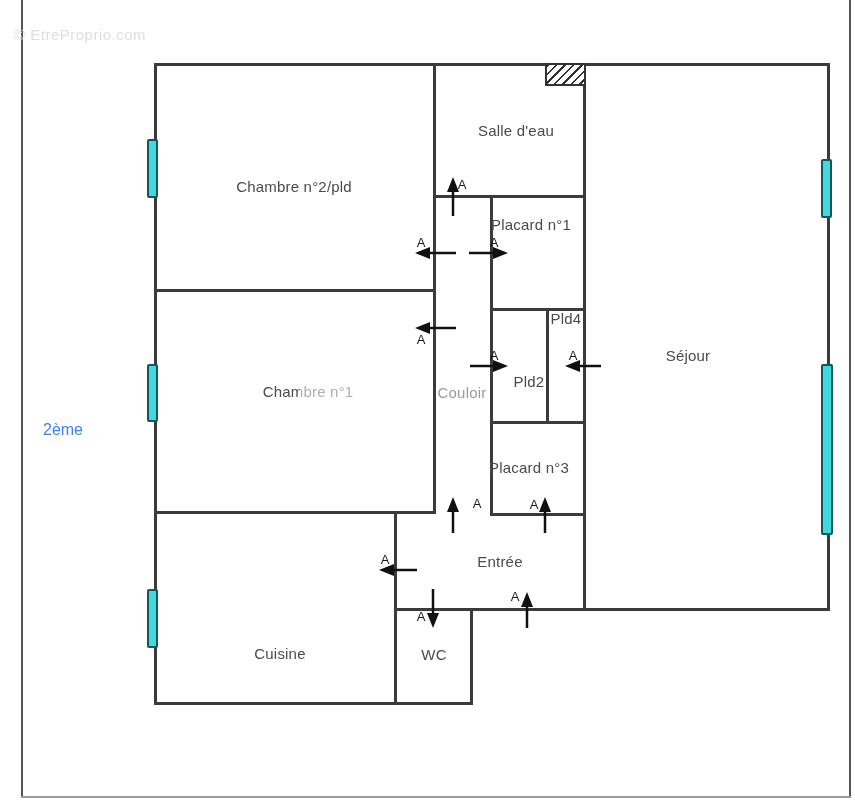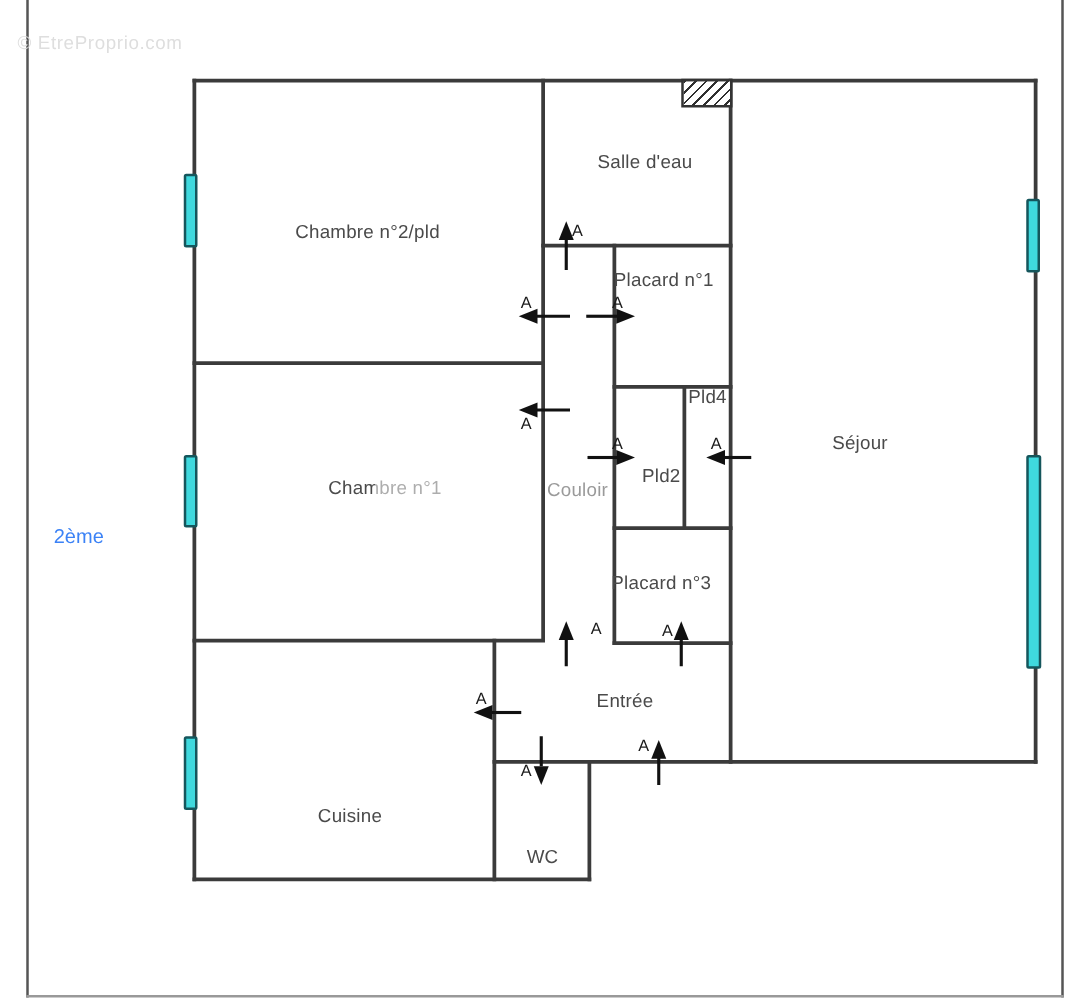--- a/index.html
+++ b/index.html
@@ -152,15 +152,15 @@
   <div class="plan-label" style="left:531px;top:224px;">Placard n°1</div>
   <div class="plan-label" style="left:566px;top:318px;">Pld4</div>
   <div class="plan-label" style="left:529px;top:337px;margin-top:44px;">Pld2</div>
   <div class="plan-label" style="left:688px;top:355px;">Séjour</div>
   <div class="plan-label" style="left:308px;top:391px;">Chambre n°1</div>
   <div class="smear" style="left:300px;top:381px;width:72px;height:20px;"></div>
   <div class="plan-label faint" style="left:462px;top:392px;">Couloir</div>
   <div class="plan-label" style="left:529px;top:467px;">Placard n°3</div>
   <div class="plan-label" style="left:500px;top:561px;text-align:center;">Entrée</div>
   <div class="plan-label" style="left:280px;top:617px;margin-top:36px;">Cuisine</div>
-  <div class="plan-label" style="left:434px;top:654px;margin-top:32px;">WC</div>
+  <div class="plan-label" style="left:434px;top:654px;">WC</div>
 
 </div>
 
 </body></html>

